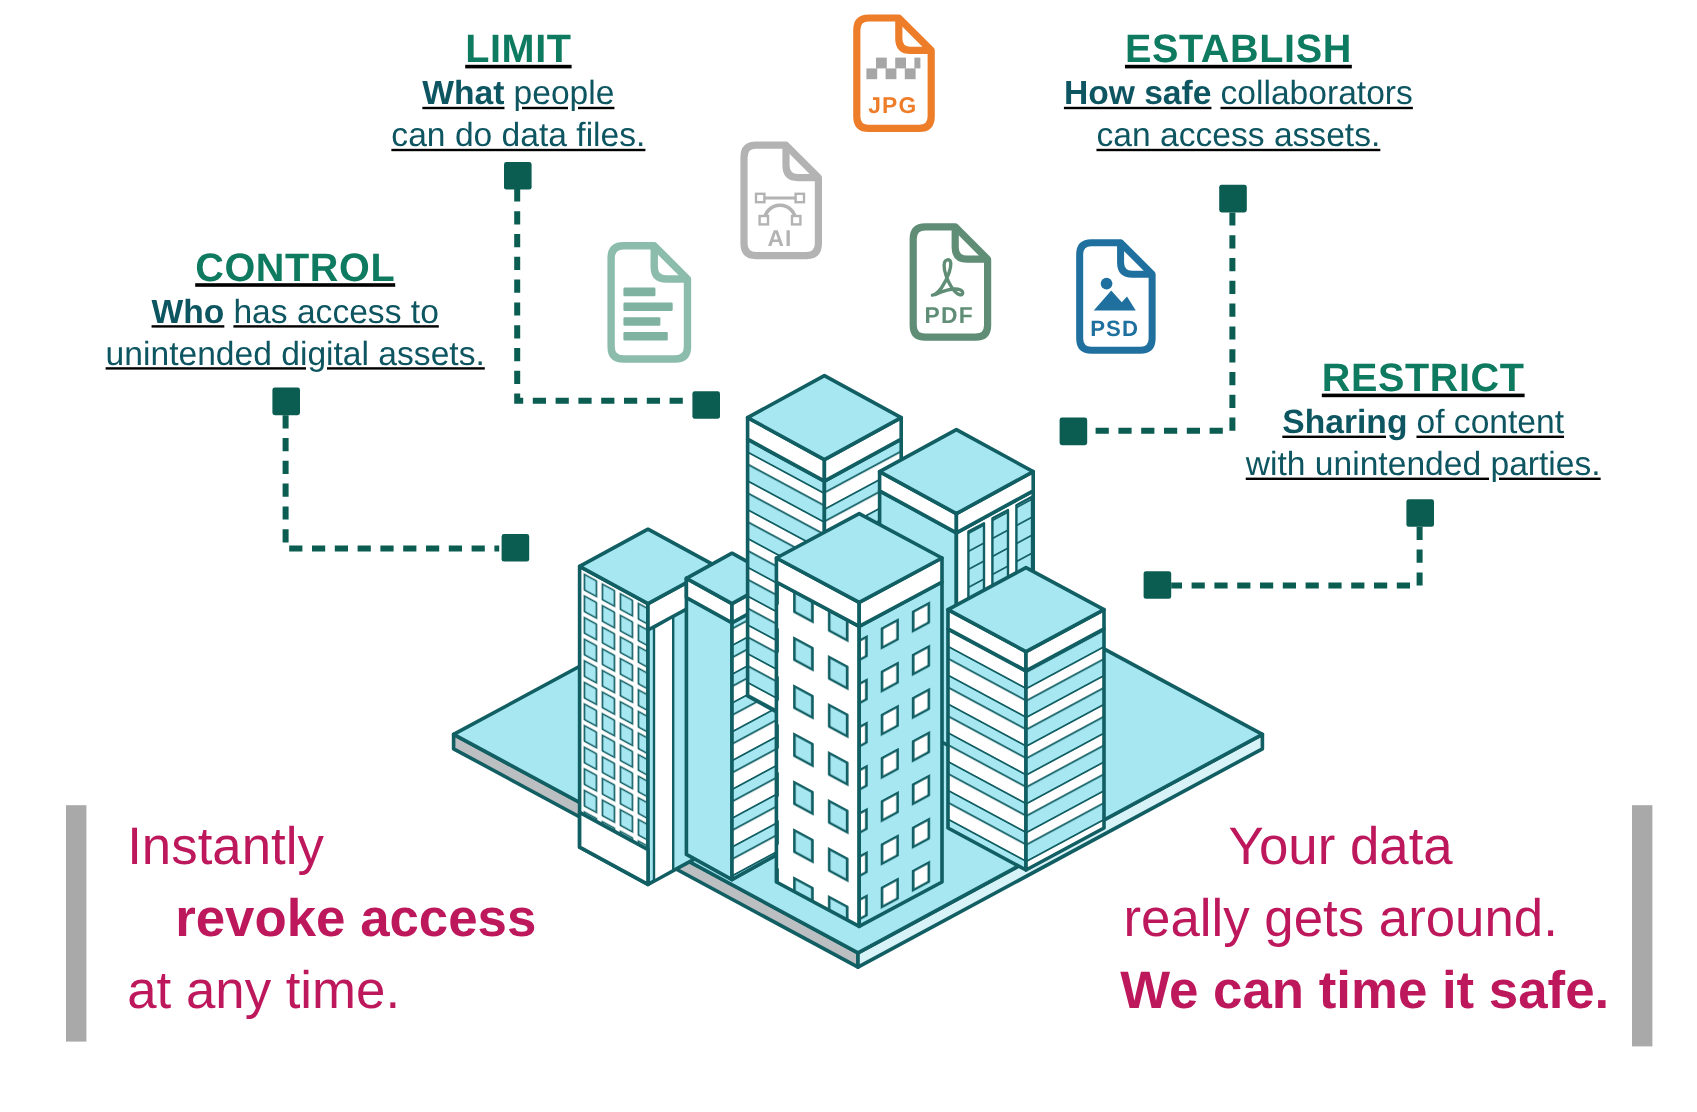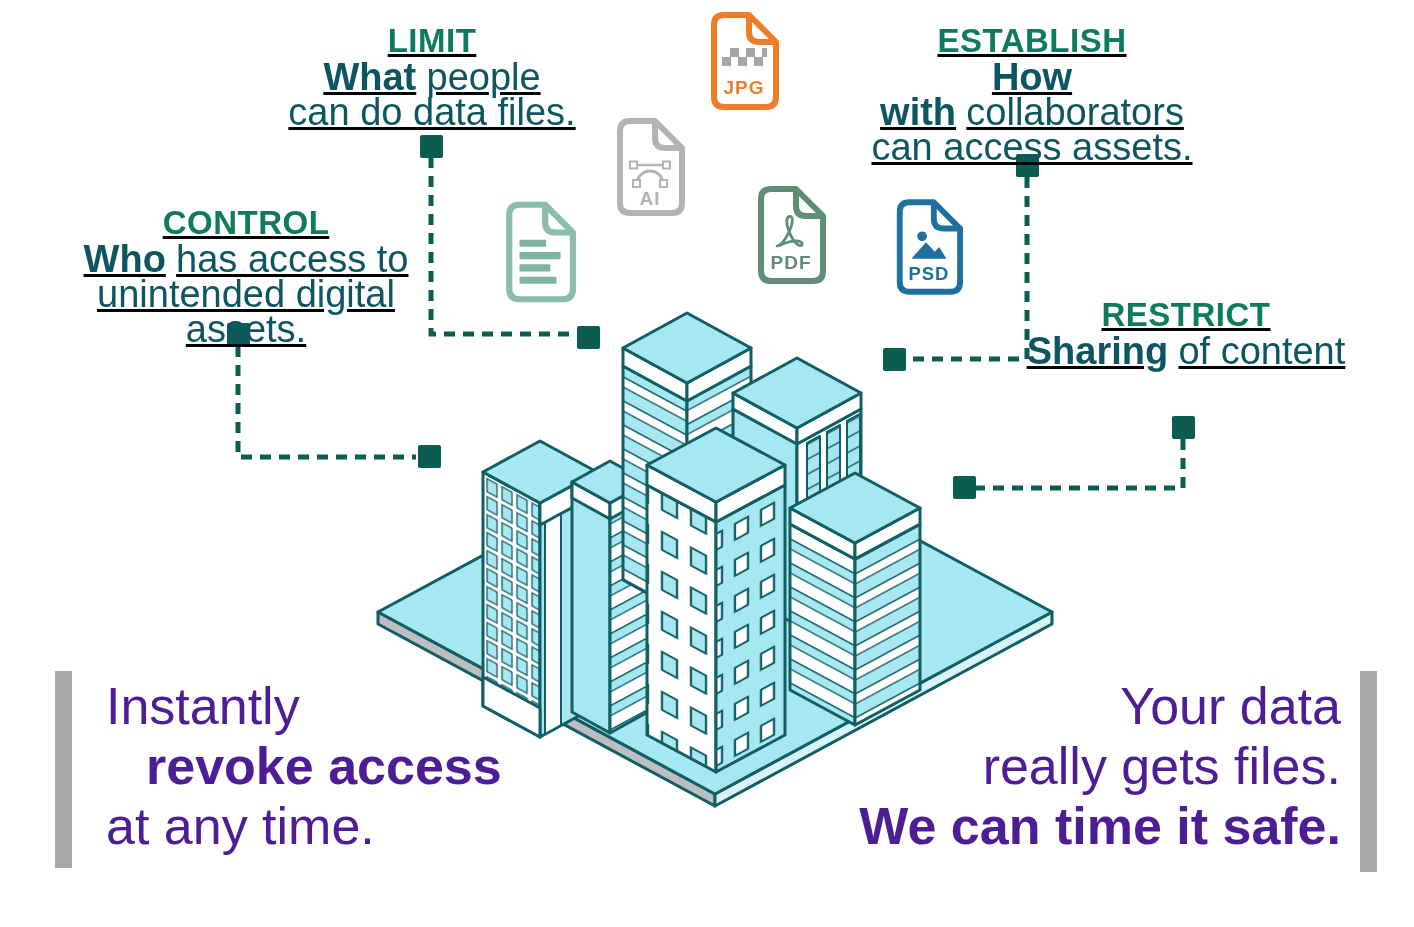--- a/index.html
+++ b/index.html
@@ -4,24 +4,24 @@
 <style>
   html,body{margin:0;padding:0;background:#fff;}
   #canvas{
     position:relative;width:1414px;height:927px;background:#ffffff;overflow:hidden;
     font-family:"Liberation Sans",sans-serif;
   }
   .abs{position:absolute;}
   
   .callout{width:380px;text-align:center;text-decoration:underline;}
   .callout .title{font-size:33px;font-weight:800;letter-spacing:.5px;color:#0e7a5f;line-height:38px;}
-  .callout .desc{font-size:38px;color:#0d5560;line-height:35px;font-weight:500;}
+  .callout .desc{font-size:28px;color:#0d5560;line-height:35px;font-weight:500;}
   .callout .lead{font-weight:800;margin-right:.27em;}
   
-  .tagline{font-size:52px;color:#4c1d95;line-height:60px;font-weight:500;}
+  .tagline{font-size:44px;color:#be185d;line-height:60px;font-weight:500;}
   .tagline .bold{font-weight:800;margin-left:40px;}
   .vbar{width:17px;background:#a9a9a9;}
   
   .ficon{pointer-events:none;}
   svg{display:block;}
 </style>
 </head>
 <body>
 
 <div id="canvas">
@@ -213,39 +213,40 @@
     <div class="title">CONTROL</div>
     <div class="desc">
       <div><span class="lead">Who</span><span>has access to</span></div>
       <div>unintended digital assets.</div>
     </div>
   </div>
 
   <div class="abs callout" style="left:842px;top:22px">
     <div class="title">ESTABLISH</div>
     <div class="desc">
-      <div><span class="lead">How with</span><span>collaborators</span></div>
+      <div><span class="lead">How safe</span><span>collaborators</span></div>
       <div>can access assets.</div>
     </div>
   </div>
 
   <div class="abs callout" style="left:996px;top:296px">
     <div class="title">RESTRICT</div>
     <div class="desc">
       <div><span class="lead">Sharing</span><span>of content</span></div>
+      <div>with unintended parties.</div>
     </div>
   </div>
 
   <div class="abs vbar" style="left:55px;top:671px;height:197px"></div>
   <div class="abs tagline" style="left:106px;top:676px">
     <div>Instantly</div>
     <div class="bold">revoke access</div>
     <div>at any time.</div>
   </div>
 
   <div class="abs vbar" style="left:1360px;top:671px;height:201px"></div>
-  <div class="abs tagline" style="right:73px;top:676px;text-align:right">
+  <div class="abs tagline" style="right:73px;top:676px;text-align:center">
     <div>Your data</div>
-    <div>really gets files.</div>
+    <div>really gets around.</div>
     <div class="bold">We can time it safe.</div>
   </div>
 
 </div>
 
 </body></html>

